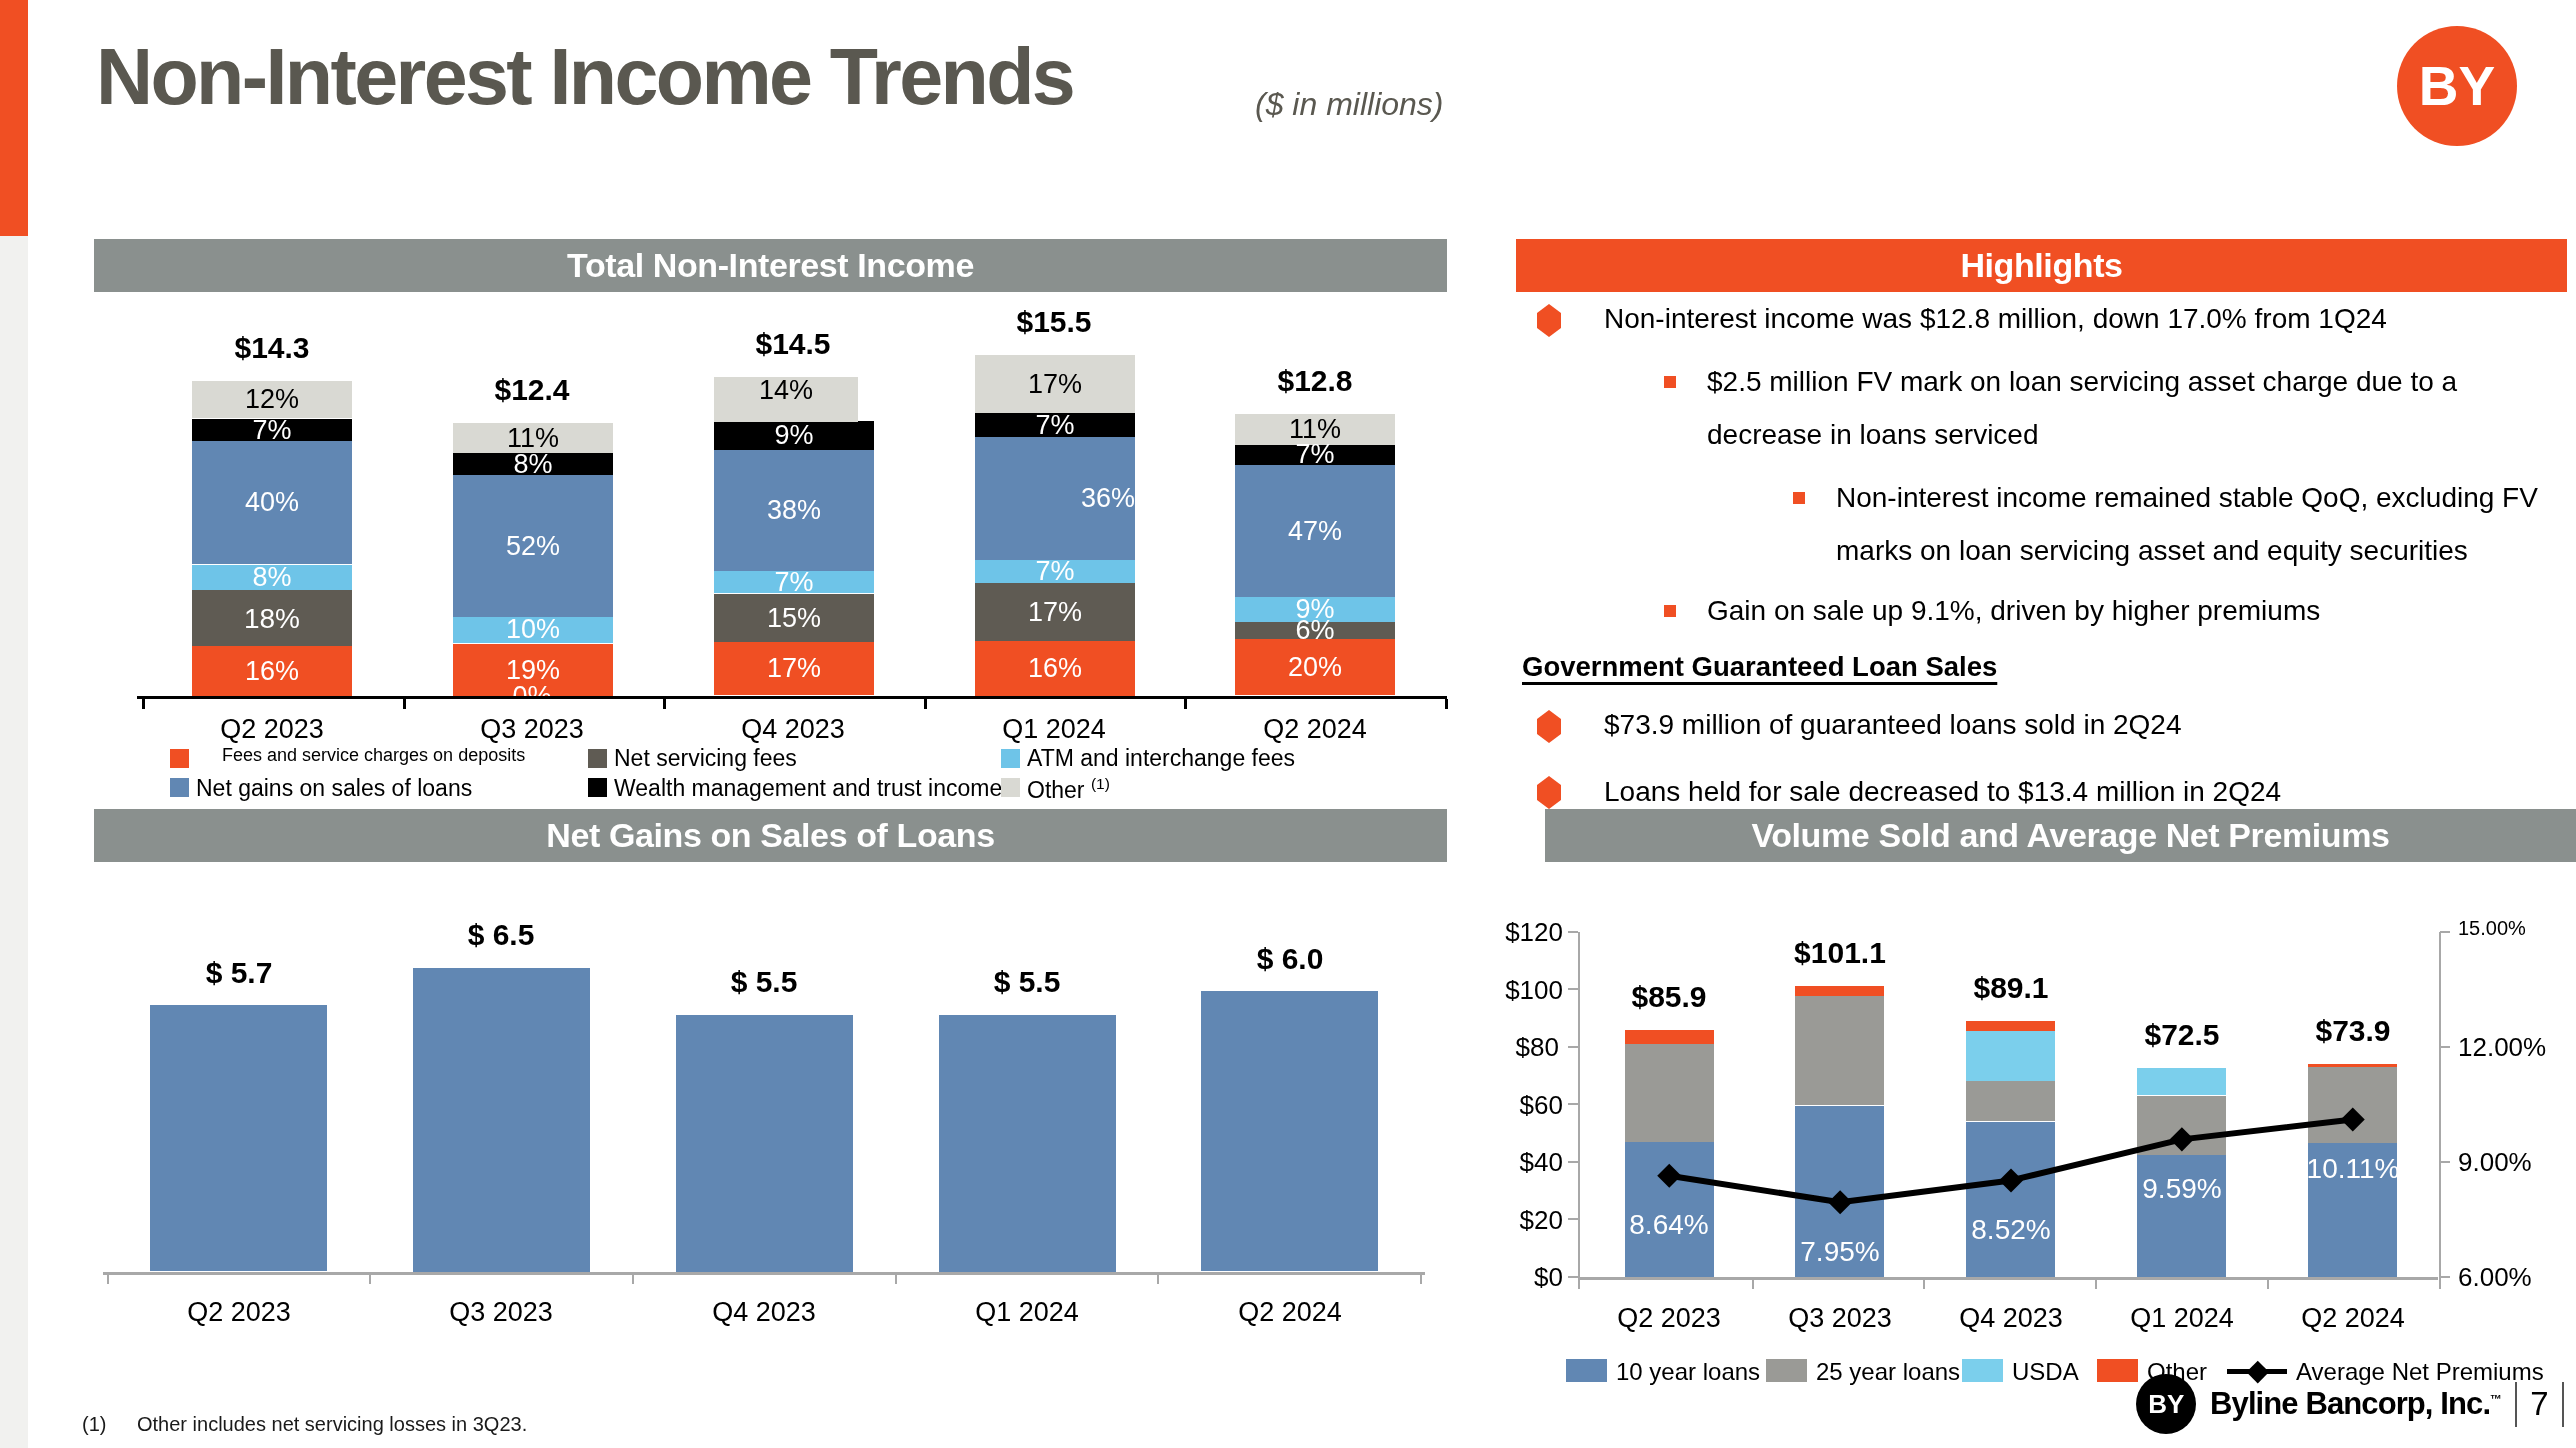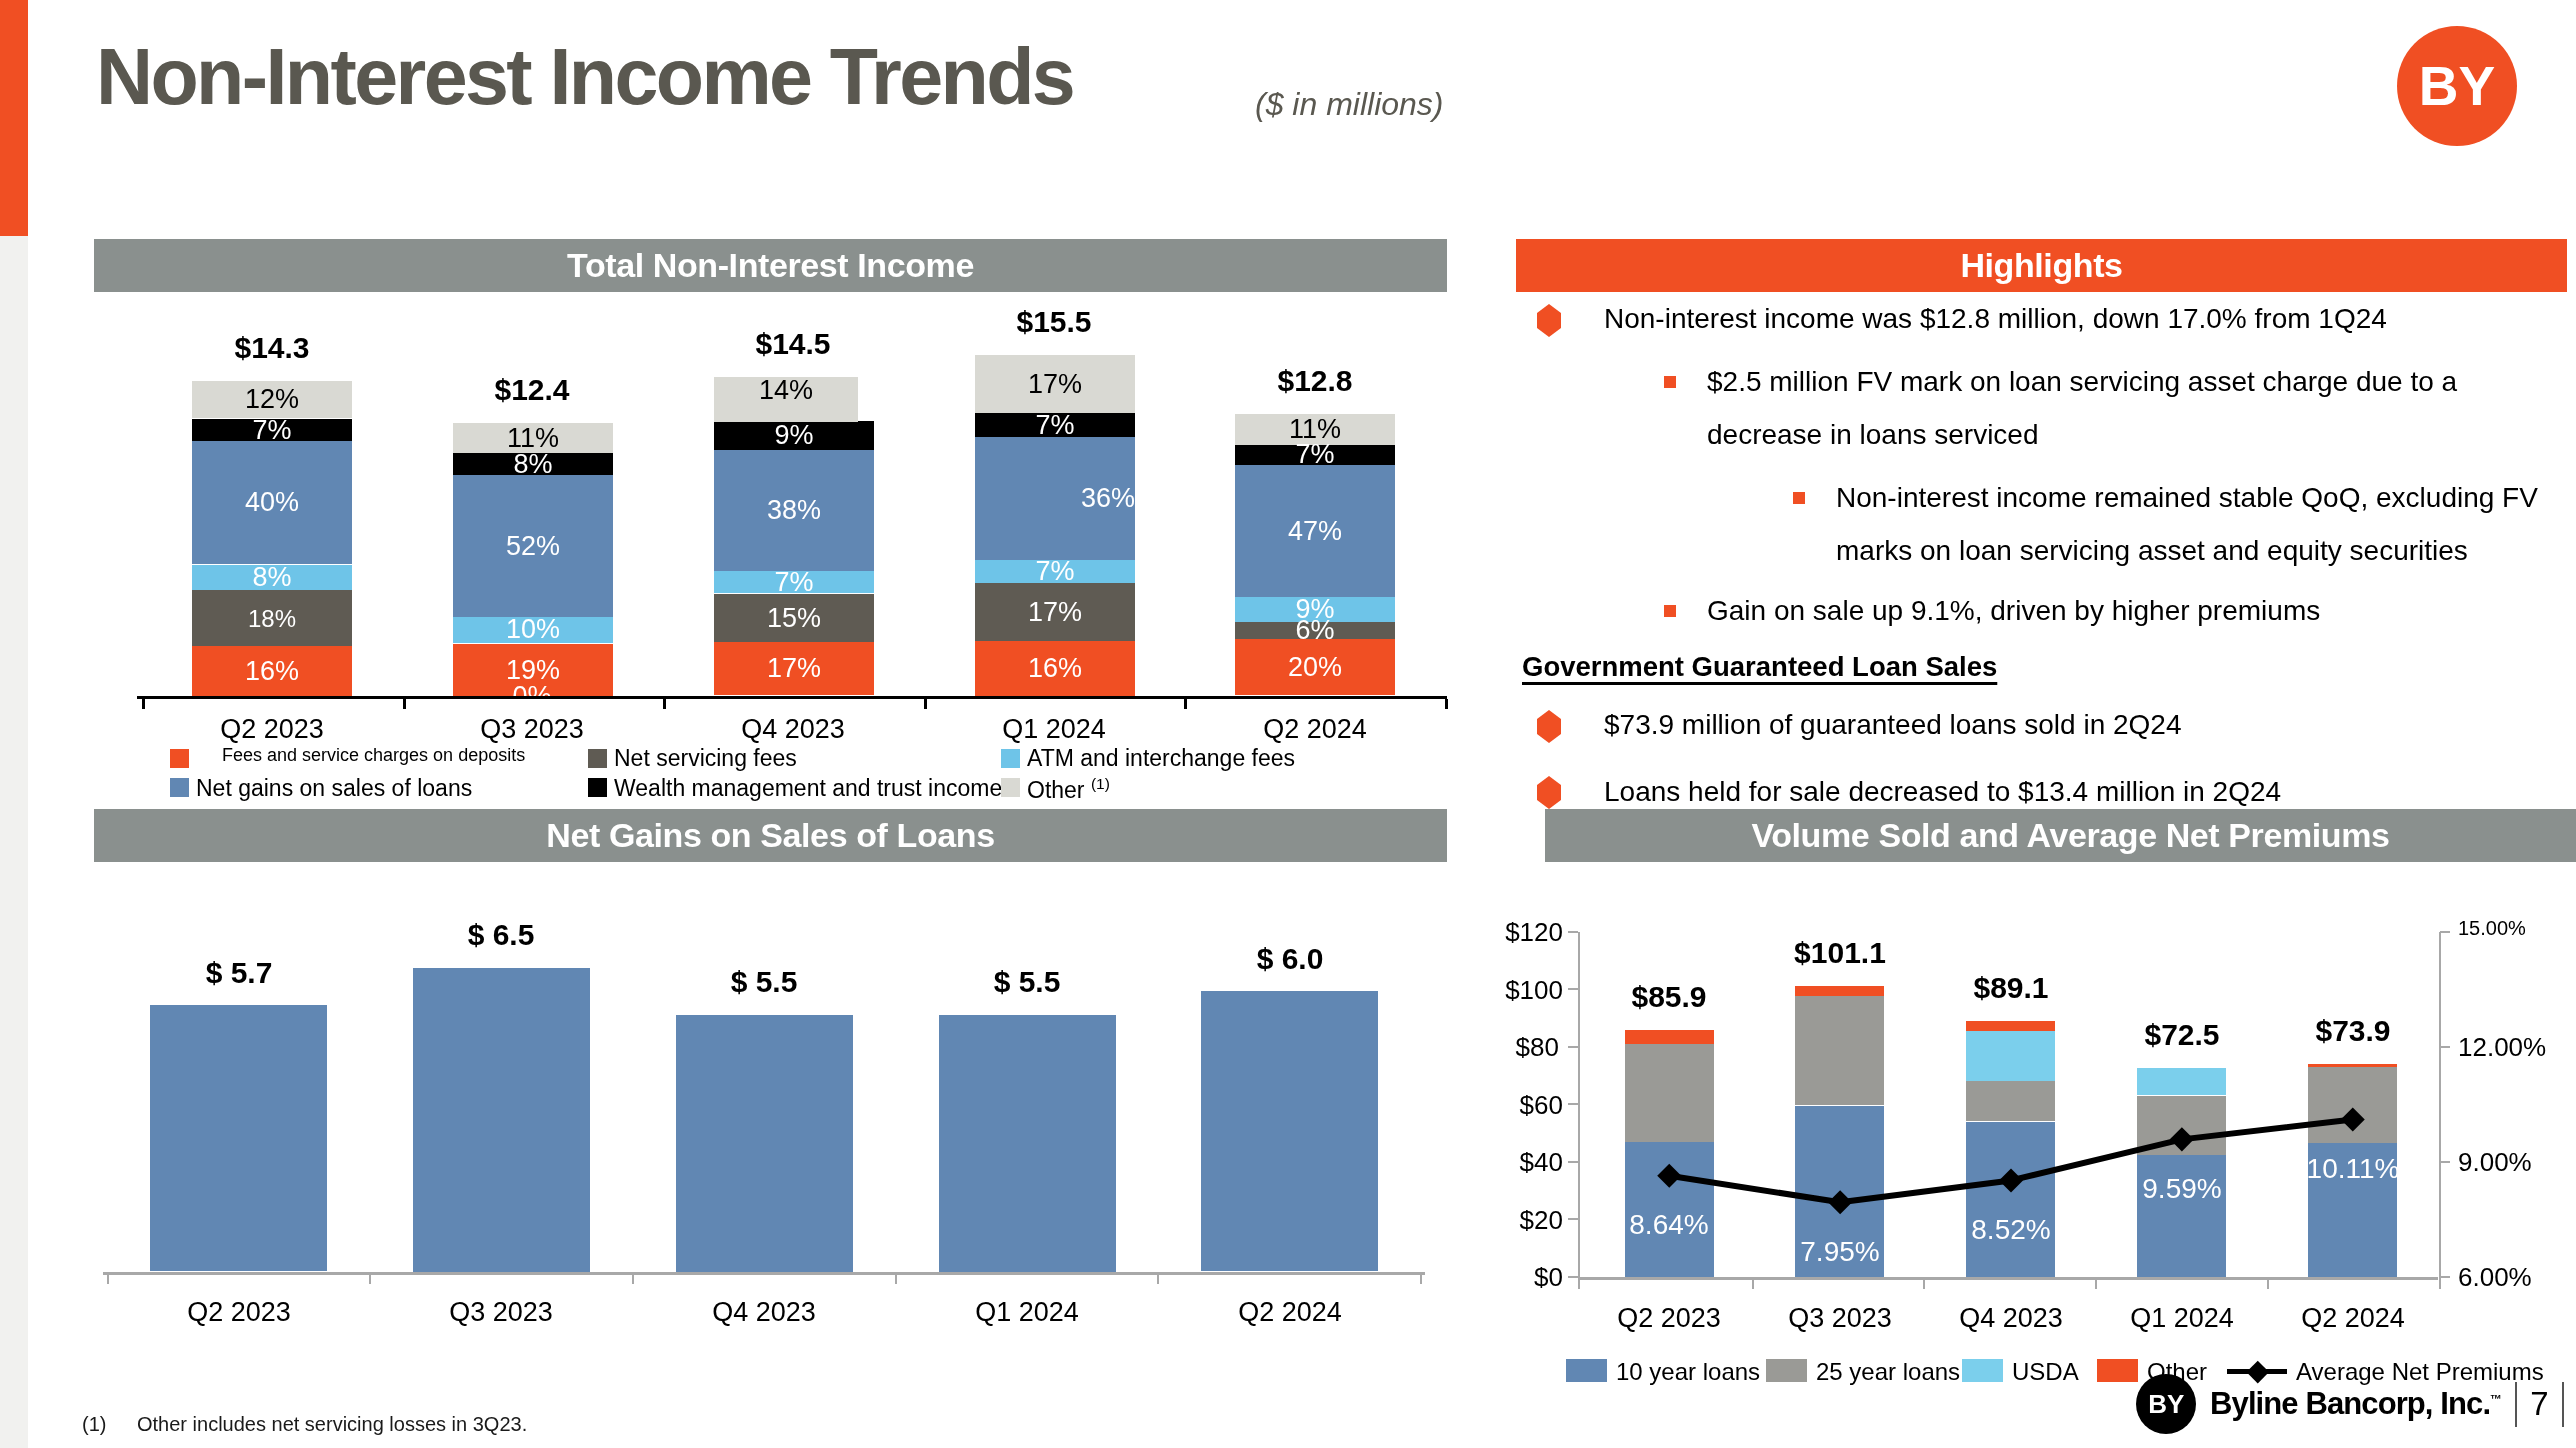--- a/index.html
+++ b/index.html
@@ -45,21 +45,21 @@
   </div>
   <div class="banner" id="banner-volume" style="left: 1516px; top: 809px; width: 1051px; background: rgb(138, 144, 142); margin-left: 29px;">
     <span>Volume Sold and Average Net Premiums</span>
   </div>
 
   <div class="abs" id="chart-total" style="left:0;top:0;width:2576px;height:1449px;">
       <div style="position: absolute; left: 192px; top: 646px; width: 160px; height: 50px; background: rgb(240, 79, 35); display: flex; align-items: center; justify-content: center;">
         <div style="position: relative; z-index: 3; font-size: 27px; line-height: 27px; color: rgb(255, 255, 255);">16%</div>
       </div>
       <div style="position: absolute; left: 192px; top: 590px; width: 160px; height: 56px; background: rgb(95, 91, 83); display: flex; align-items: center; justify-content: center;">
-        <div style="position: relative; z-index: 3; font-size: 24px; line-height: 27px; color: rgb(255, 255, 255);">18%</div>
+        <div style="position: relative; z-index: 3; font-size: 28px; line-height: 27px; color: rgb(255, 255, 255);">18%</div>
       </div>
       <div style="position: absolute; left: 192px; top: 565px; width: 160px; height: 25px; background: rgb(110, 196, 232); display: flex; align-items: center; justify-content: center;">
         <div style="position: relative; z-index: 3; font-size: 27px; line-height: 27px; color: rgb(255, 255, 255);">8%</div>
       </div>
       <div style="position: absolute; left: 192px; top: 440px; width: 160px; height: 124px; background: rgb(97, 135, 179); display: flex; align-items: center; justify-content: center;">
         <div style="position: relative; z-index: 3; font-size: 27px; line-height: 27px; color: rgb(255, 255, 255);">40%</div>
       </div>
       <div style="position: absolute; left: 192px; top: 419px; width: 160px; height: 22px; background: rgb(0, 0, 0); display: flex; align-items: center; justify-content: center;">
         <div style="position: relative; z-index: 3; font-size: 27px; line-height: 27px; color: rgb(255, 255, 255);">7%</div>
       </div>

